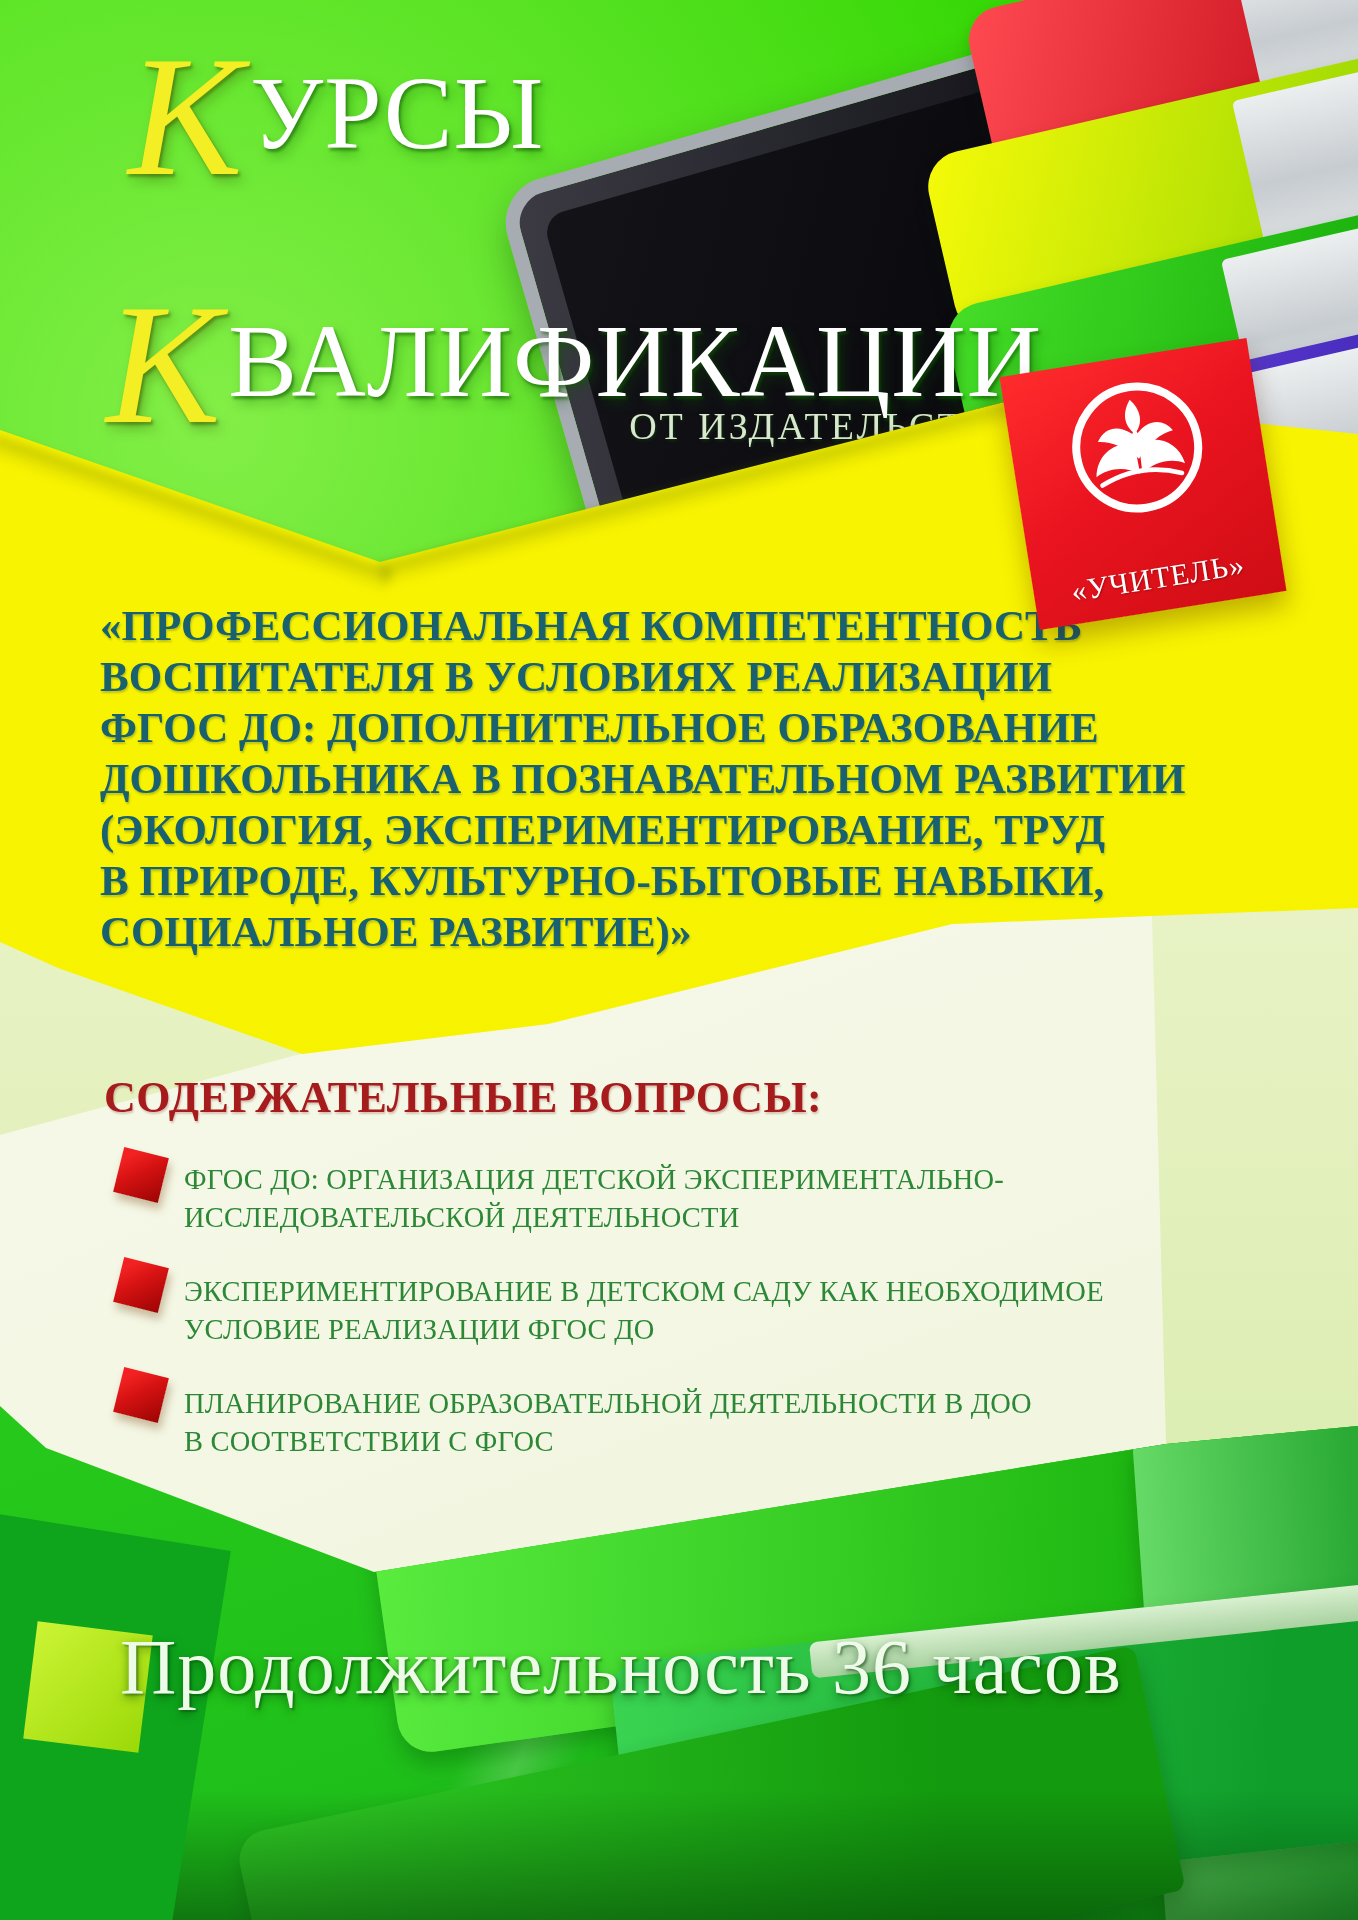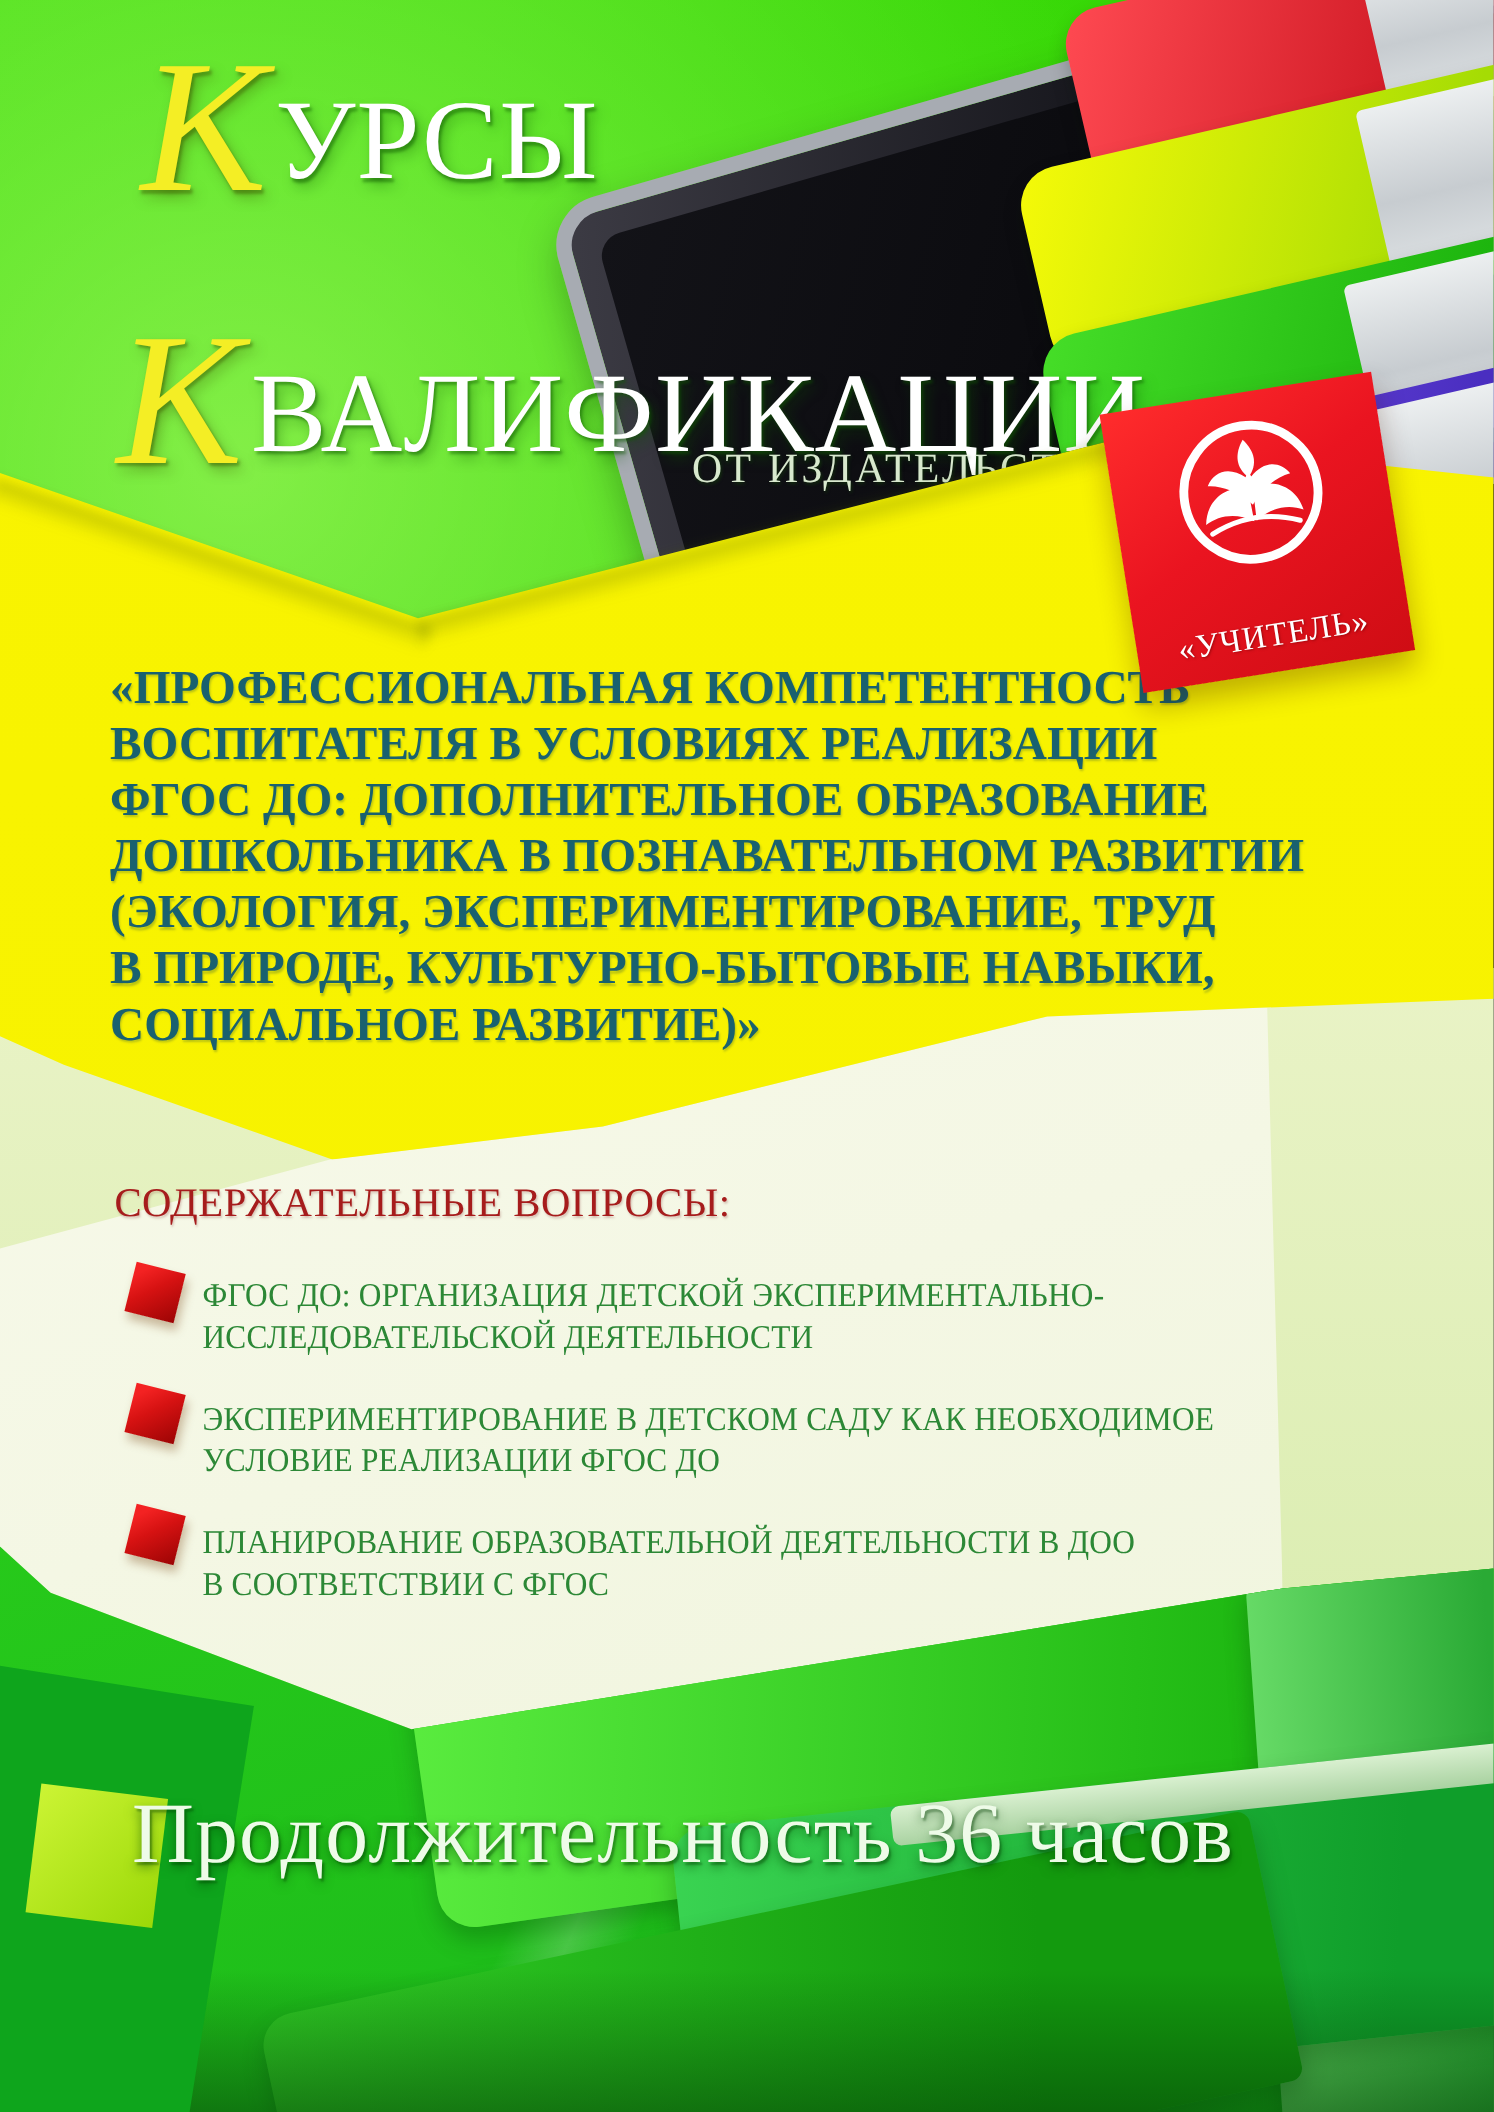--- a/index.html
+++ b/index.html
@@ -48,21 +48,21 @@
     background:linear-gradient(115deg,#7e58f2,#4a2ec0 70%);border-radius:38px 10px 10px 38px;}
   .bk-purple .pages{width:40%;}
   
   .b-line{position:absolute;white-space:nowrap;color:#fff;
     text-shadow:2px 3px 3px rgba(15,90,0,.55),5px 7px 12px rgba(15,90,0,.35);}
   .b-line .init{
     font-style:italic;font-size:172px;line-height:1;color:var(--initial-yellow);
     display:inline-block;vertical-align:top;margin-right:8px;
     text-shadow:2px 3px 3px rgba(60,90,0,.5),5px 7px 12px rgba(60,90,0,.35);
   }
-  .b-line .rest{font-size:103px;line-height:1;display:inline-block;margin-top:47px;letter-spacing:1px;}
+  .b-line .rest{font-size:103px;line-height:1;display:inline-block;margin-top:32px;letter-spacing:1px;}
   .bl1{left:128px;top:30px;} .bl2{left:64px;top:154px;} .bl3{left:106px;top:278px;}
   .tagline{
     position:absolute;left:628px;top:404px;width:392px;text-align:right;
     font-size:38px;letter-spacing:3px;color:rgba(233,250,222,.92);
     text-shadow:1px 2px 3px rgba(20,90,0,.4);
   }
   
   .pale-band{position:absolute;left:0;top:880px;width:1358px;height:720px;
     background:linear-gradient(180deg,#e9f3c6,#d9ecae);}
   .cream{
@@ -80,21 +80,21 @@
   .es1{left:-4px;top:434px;width:420px;transform:rotate(19deg);}
   .es2{left:378px;top:564px;width:660px;transform:rotate(-14.5deg);}
   .course-title{
     position:absolute;left:100px;top:600px;width:1190px;
     font-size:43px;line-height:51px;font-weight:bold;color:var(--title-teal);
     white-space:pre-line;letter-spacing:0;
     text-shadow:1px 2px 2px rgba(0,50,70,.25);
   }
   
   .q-heading{
-    position:absolute;left:104px;top:1072px;font-size:37px;font-weight:normal;
+    position:absolute;left:104px;top:1072px;font-size:44px;font-weight:bold;
     color:var(--heading-red);letter-spacing:.5px;text-shadow:1px 2px 2px rgba(120,30,30,.25);
   }
   .q-marker{
     position:absolute;left:118px;width:46px;height:46px;transform:rotate(14deg);
     background:linear-gradient(140deg,#f32222 15%,var(--bullet-marker-red) 45%,#9c0404 100%);
     box-shadow:4px 6px 9px rgba(120,70,20,.35);
   }
   .qm1{top:1152px;} .qm2{top:1262px;} .qm3{top:1372px;}
   .q-text{
     position:absolute;left:184px;width:1100px;white-space:pre-line;

